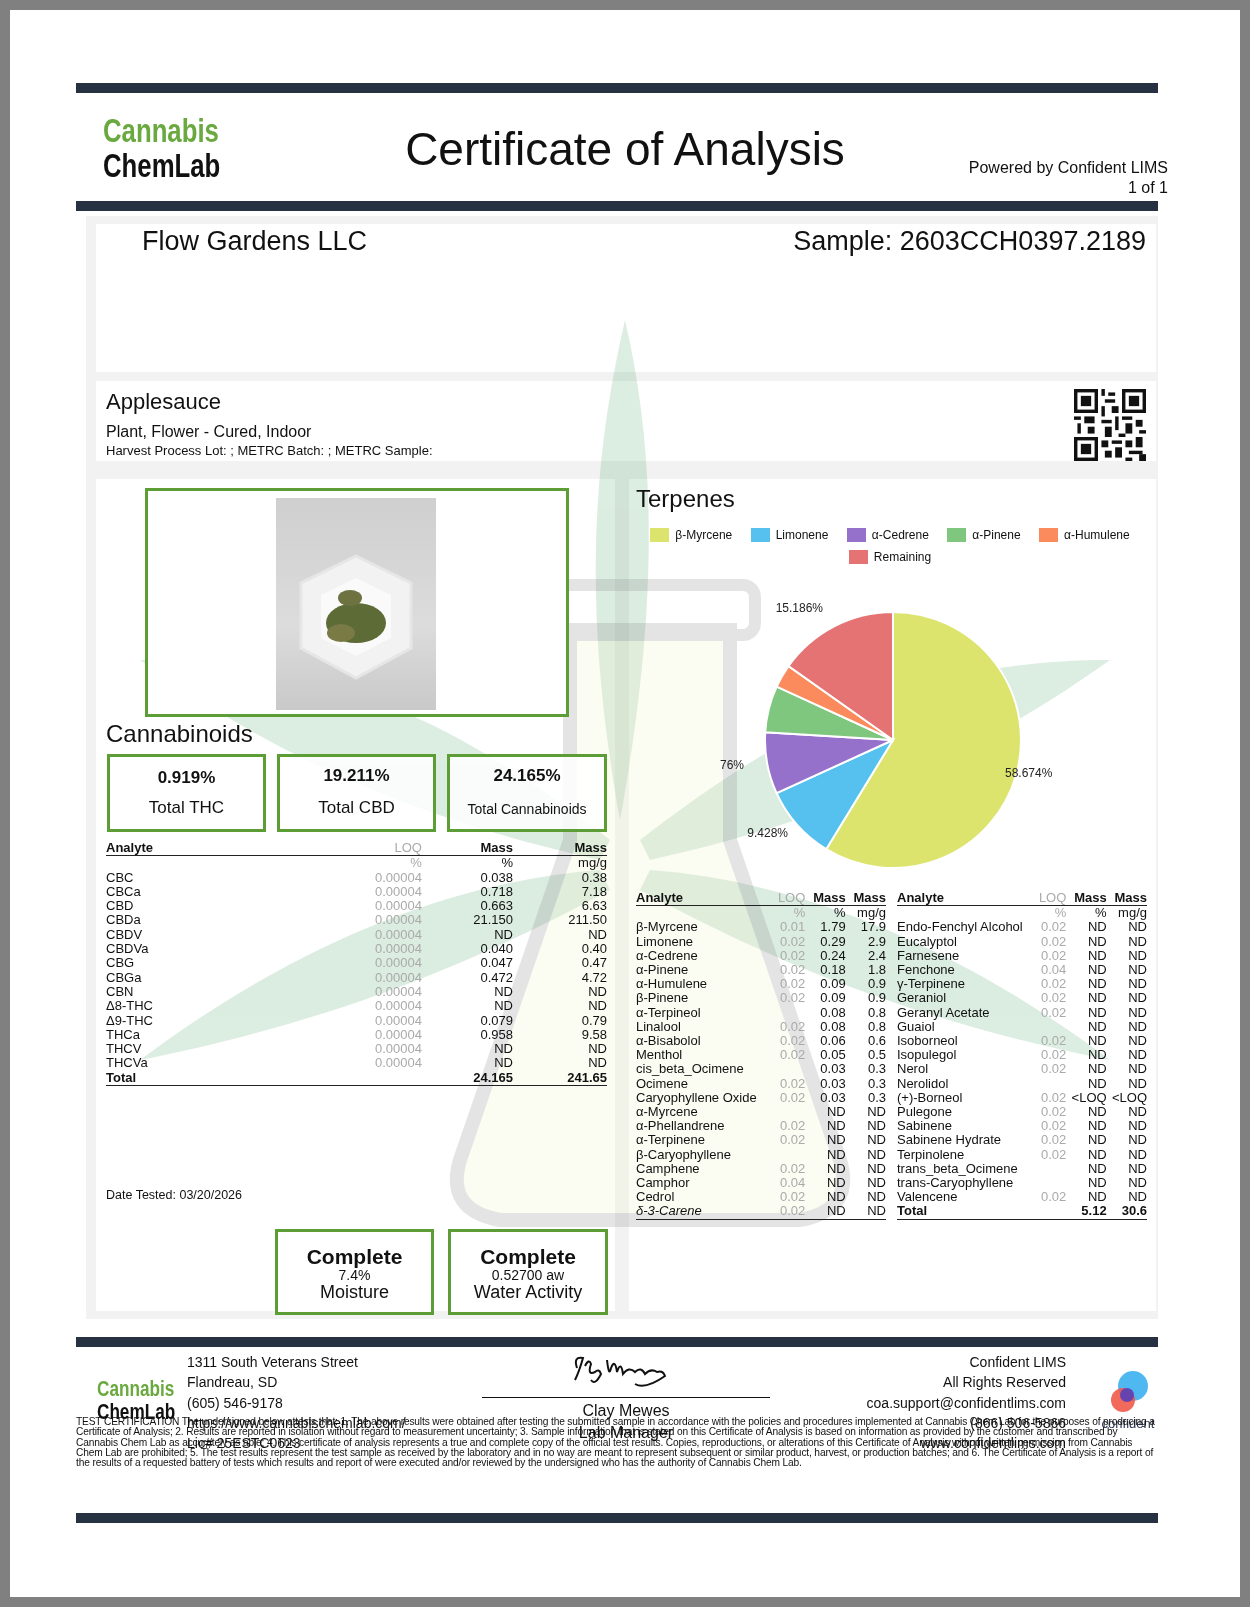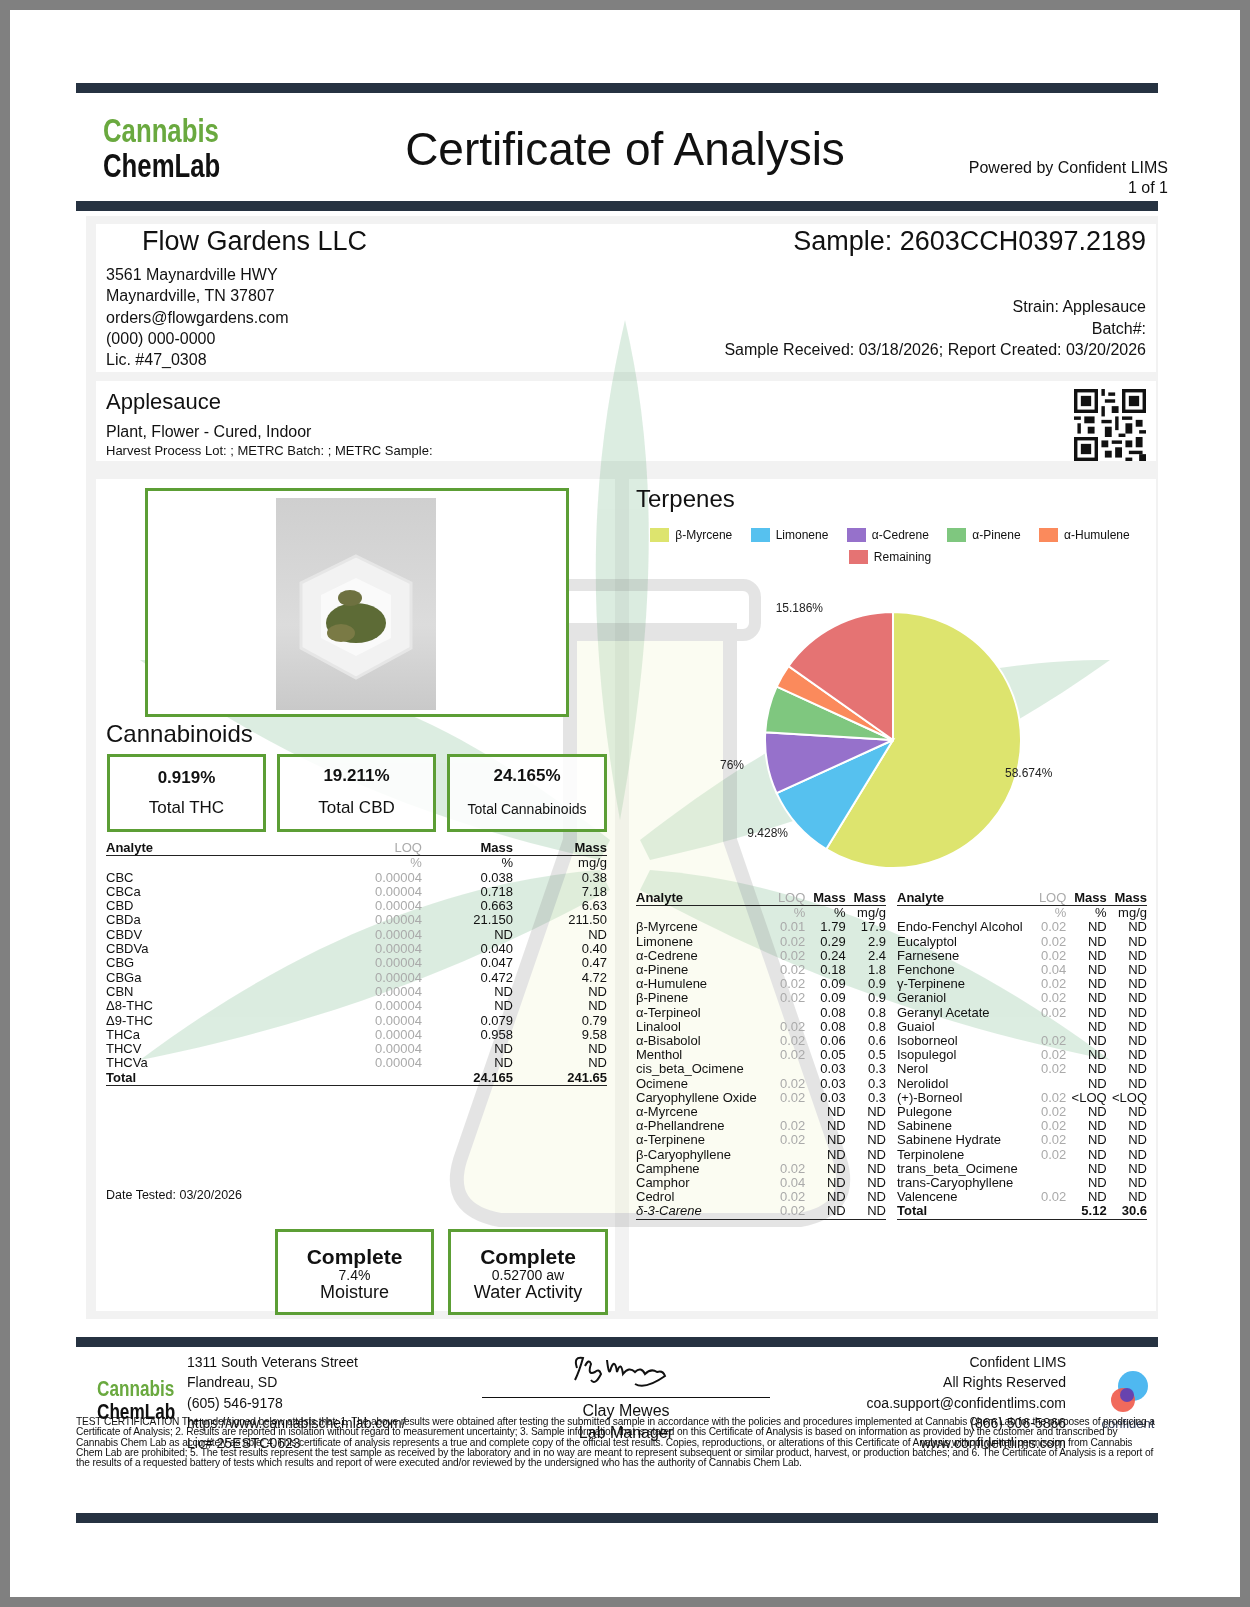--- a/index.html
+++ b/index.html
@@ -44,33 +44,21 @@
 <div class="abs" style="right:82px;top:158px;text-align:right;font-size:16px;line-height:20px;">
   <div>Powered by Confident LIMS</div>
   <div>1 of 1</div>
 </div>
 <div class="bar" style="top:201px;height:10px;"></div>
 
 <div class="panelbg" style="left:86px;top:216px;width:1072px;height:1103px;"></div>
 
 <div class="panel" style="left:96px;top:224px;width:1060px;height:148px;">
   <div class="abs" style="left:10px;top:2px;font-size:27px;margin-left:36px;">Flow Gardens LLC</div>
-  <div class="abs" style="left:10px;top:40px;font-size:16px;line-height:21.3px;">
-    <div>3561 Maynardville HWY</div>
-    <div>Maynardville, TN 37807</div>
-    <div>orders@flowgardens.com</div>
-    <div>(000) 000-0000</div>
-    <div>Lic. #47_0308</div>
-  </div>
   <div class="abs" style="right:10px;top:2px;font-size:27px;">Sample: 2603CCH0397.2189</div>
-  <div class="abs" style="right:10px;top:72px;text-align:right;font-size:16px;line-height:21.5px;">
-    <div>Strain: Applesauce</div>
-    <div>Batch#:</div>
-    <div>Sample Received: 03/18/2026; Report Created: 03/20/2026</div>
-  </div>
 </div>
 
 <div class="panel" style="left:96px;top:381px;width:1060px;height:80px;">
   <div class="abs" style="left:10px;top:8px;font-size:22px;">Applesauce</div>
   <div class="abs" style="left:10px;top:42px;font-size:16px;">Plant, Flower - Cured, Indoor</div>
   <div class="abs" style="left:10px;top:62px;font-size:13px;">Harvest Process Lot: ; METRC Batch: ; METRC Sample:</div>
   <div class="abs" style="left:978px;top:8px;width:72px;height:72px;">
     <svg width="72" height="72" viewBox="0 0 21 21">
       <rect width="21" height="21" fill="#fff"></rect>
       <g fill="#111">

